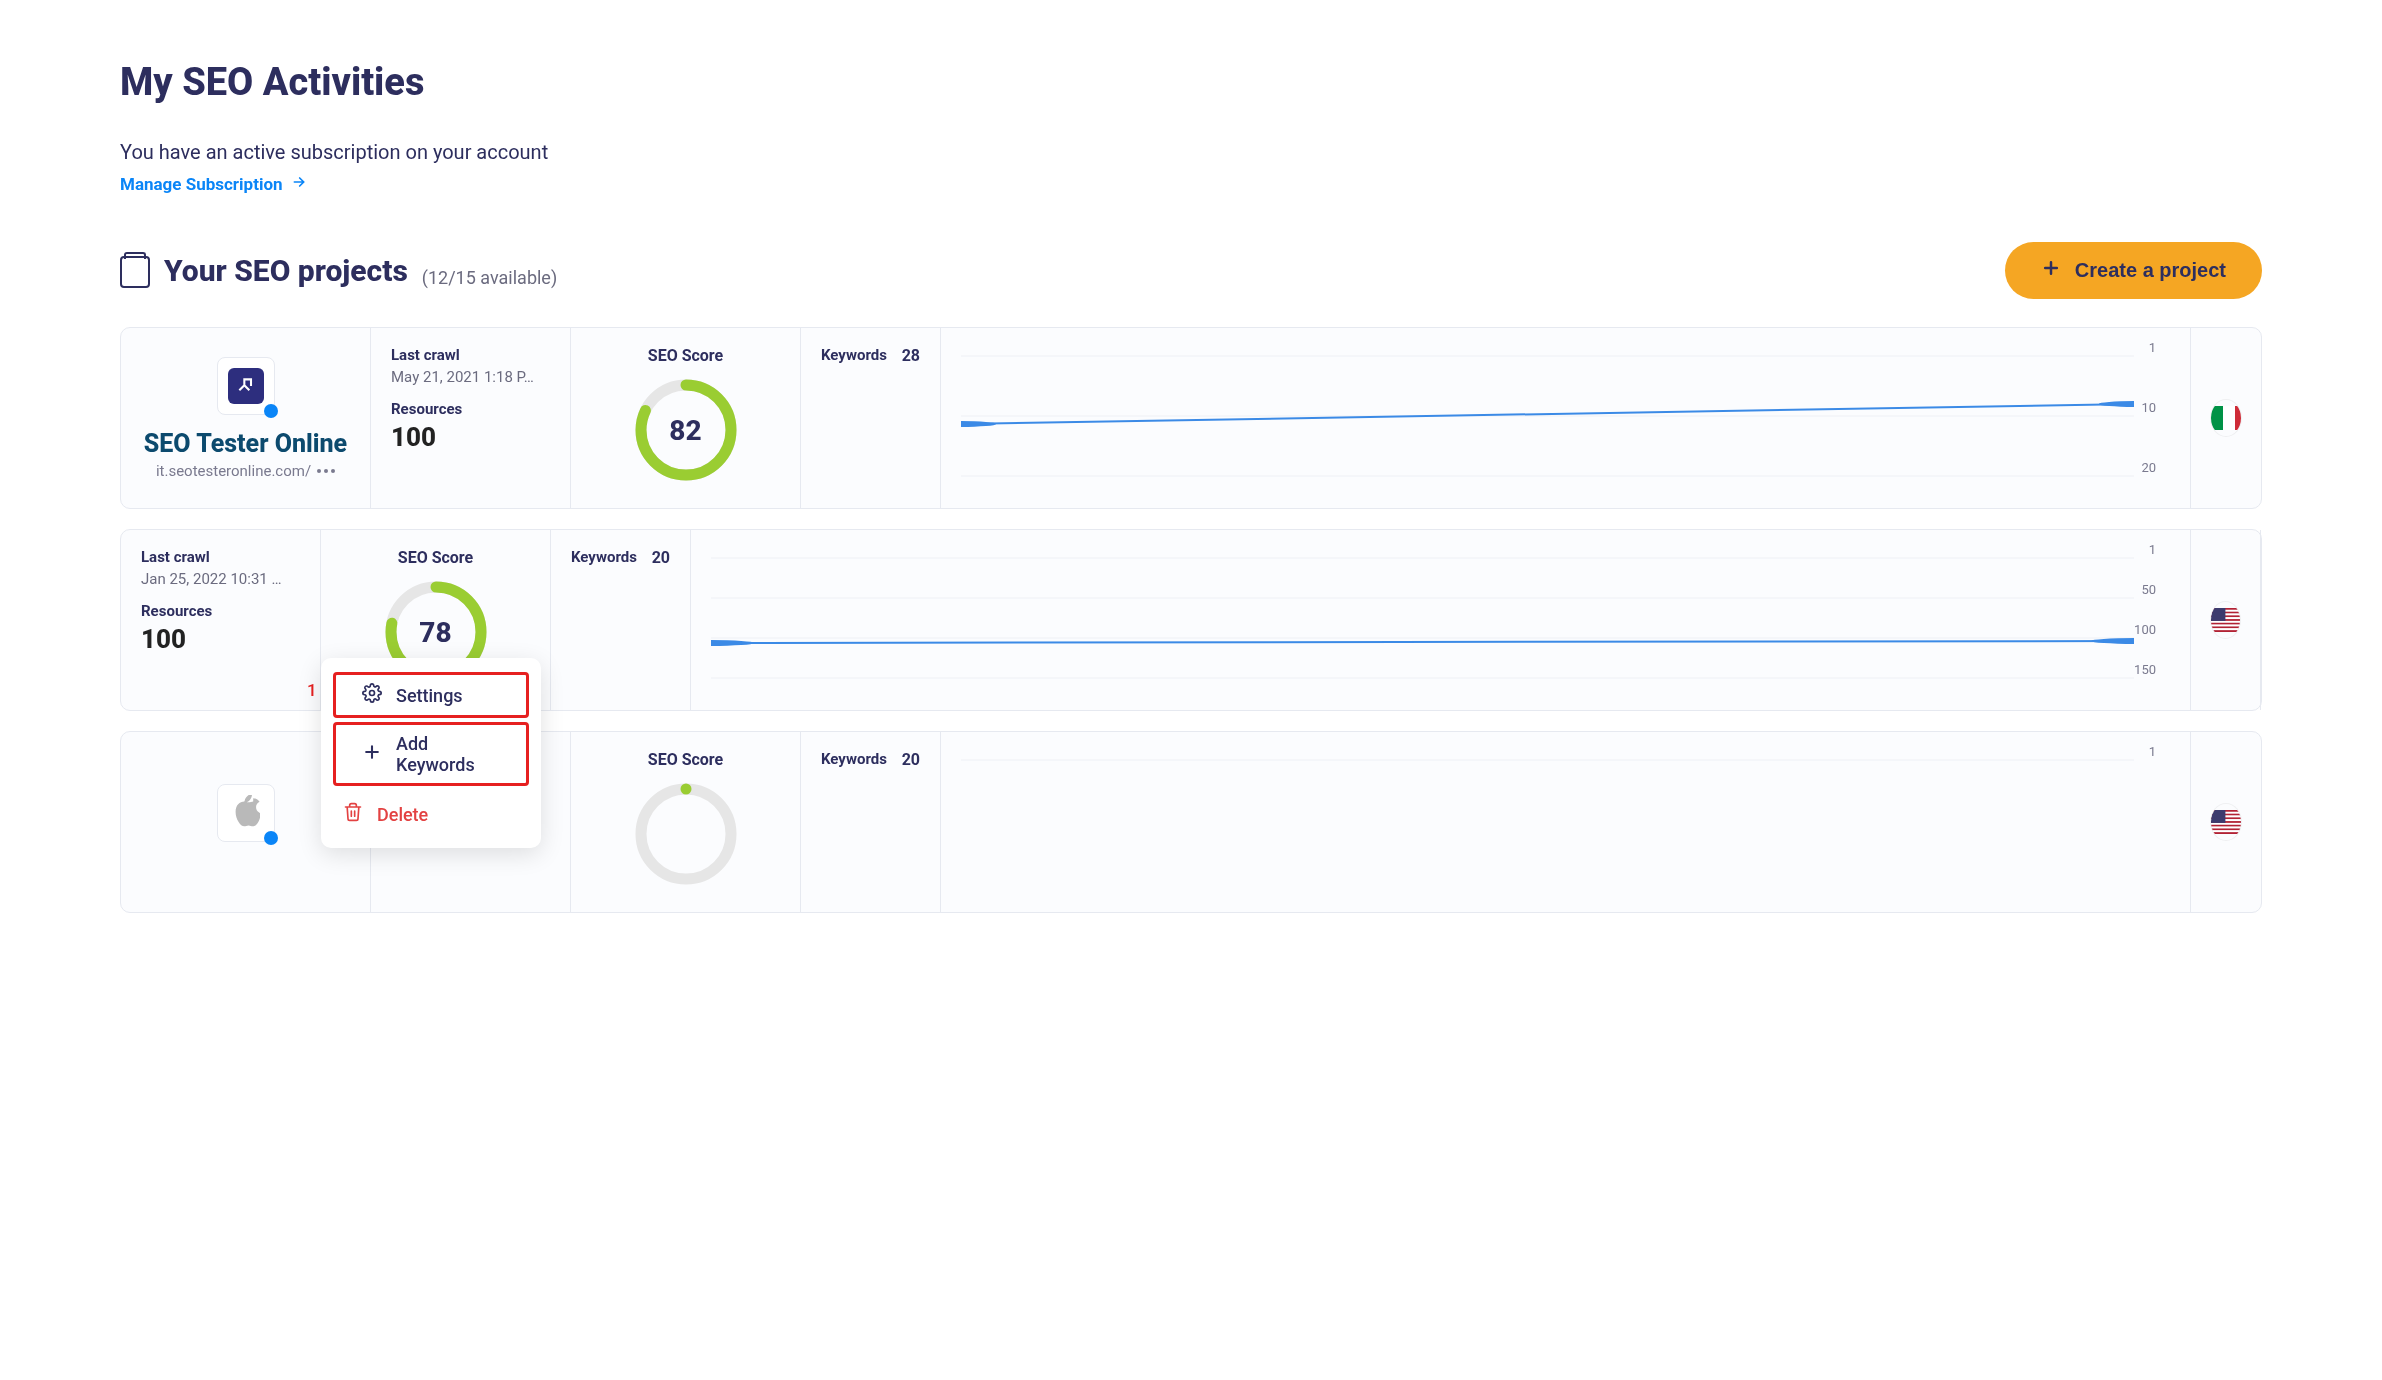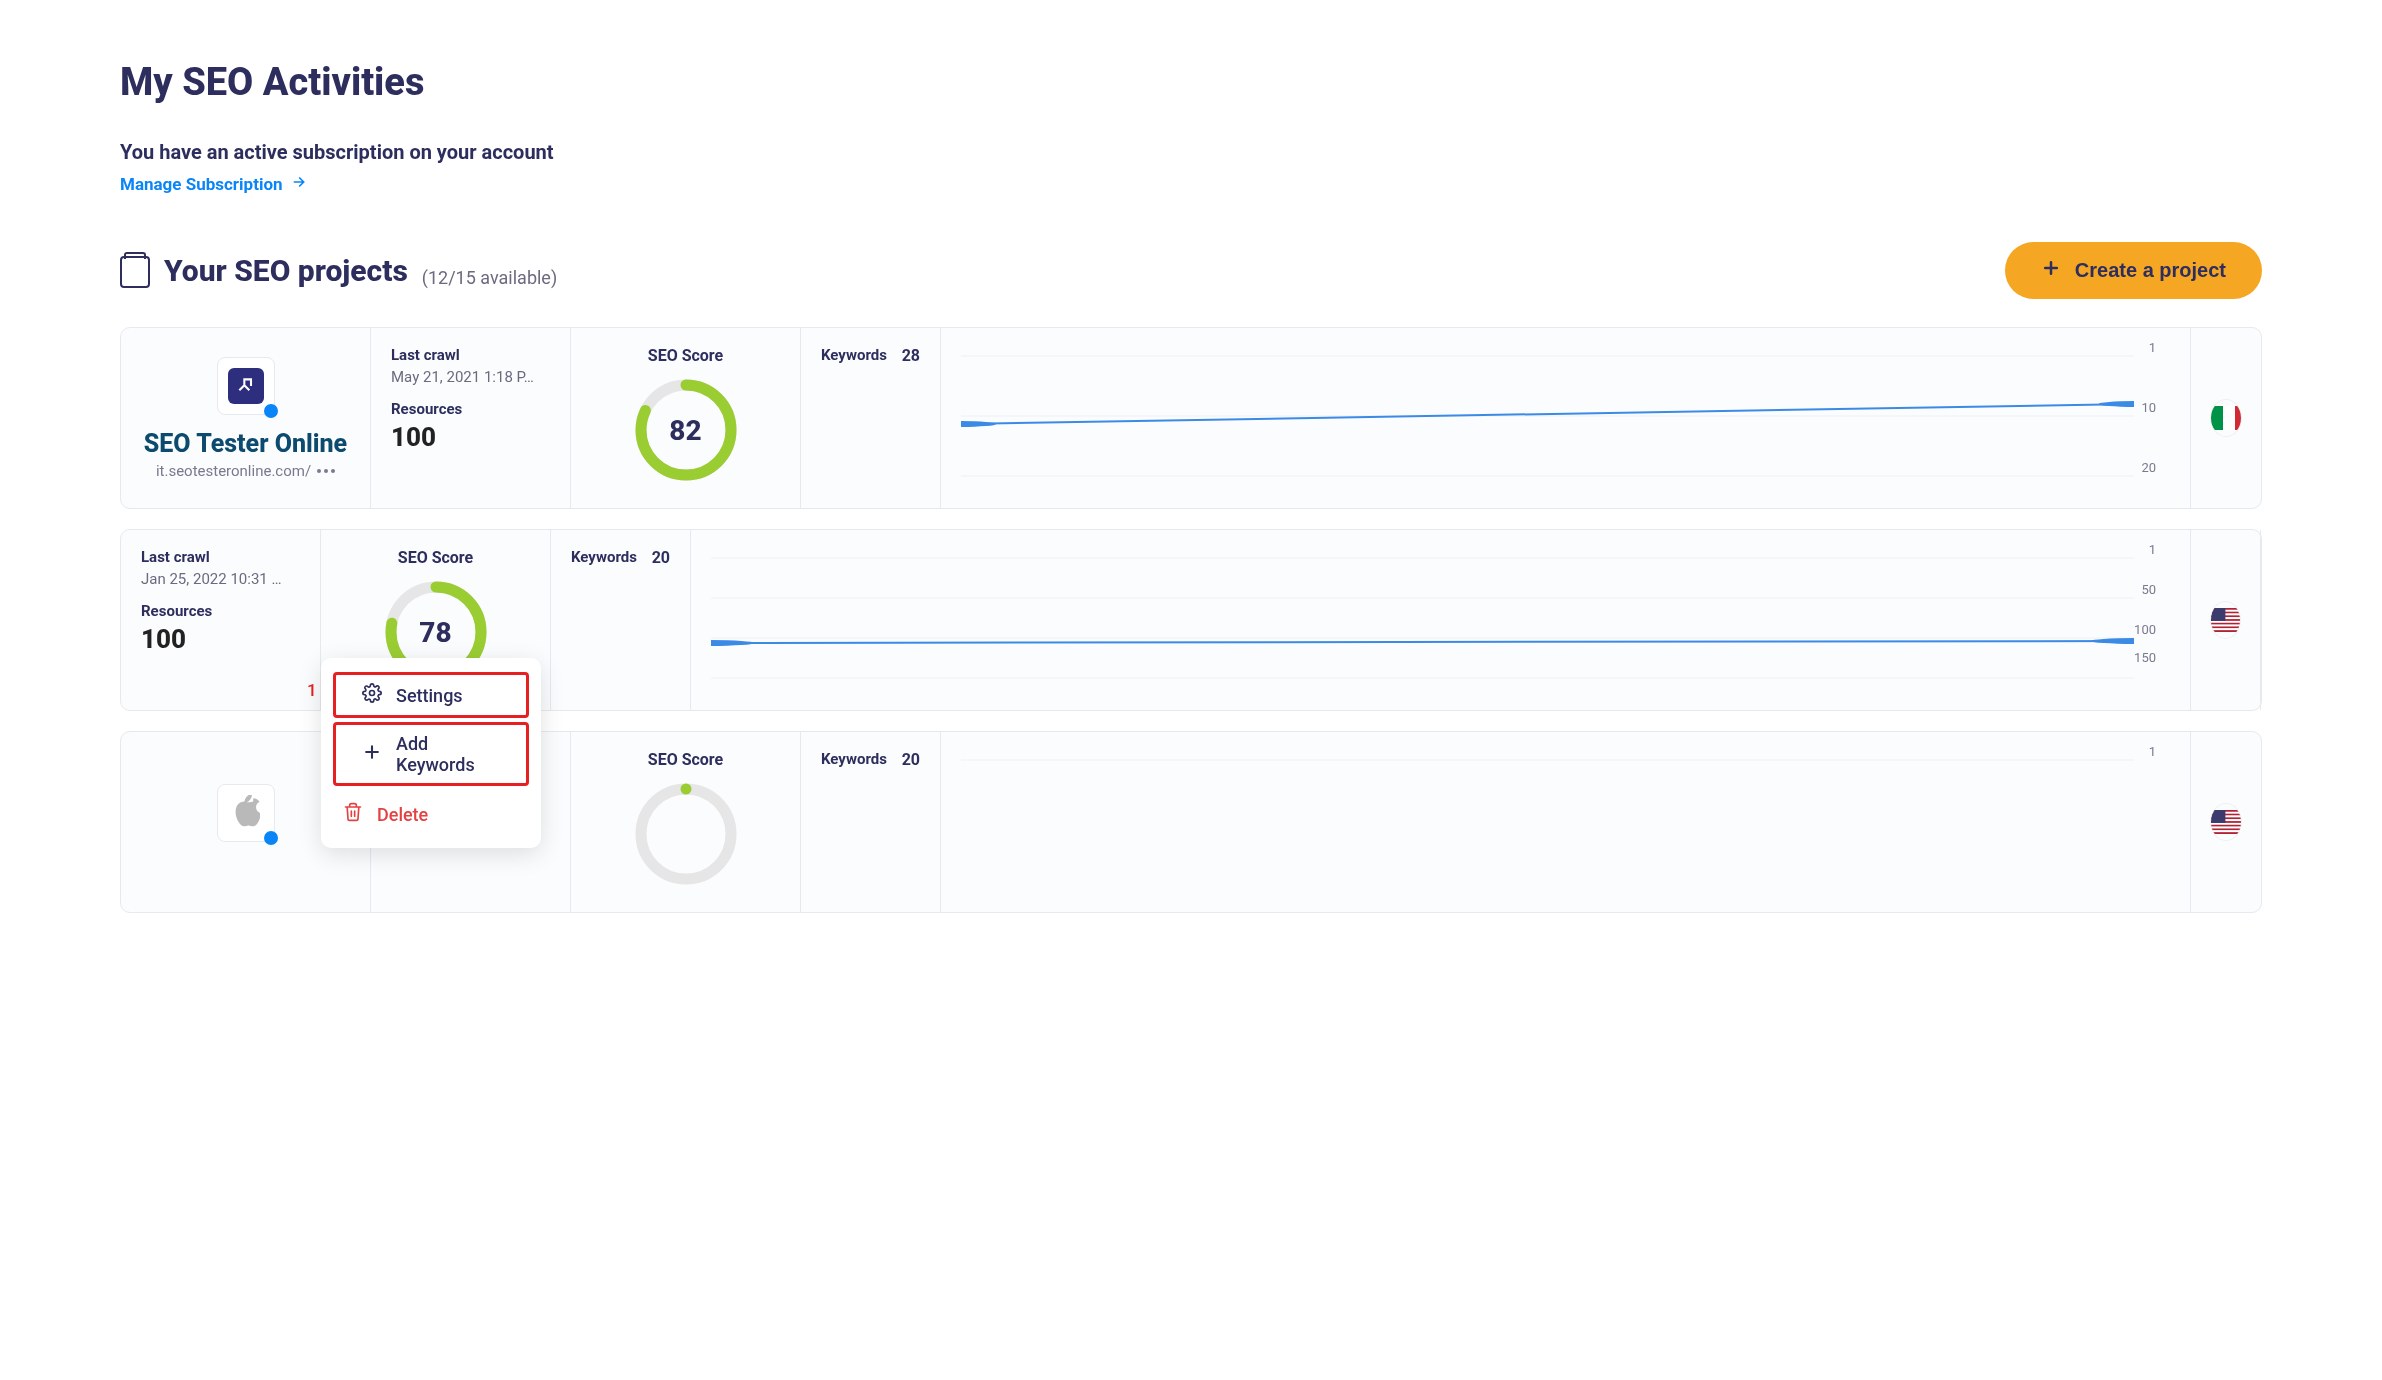--- a/index.html
+++ b/index.html
@@ -10,21 +10,21 @@
       padding: 60px 120px;
     }
     .page-title {
       font-size: 38px;
       font-weight: 800;
       color: #2d2e5e;
       margin-bottom: 36px;
     }
     .sub-status {
       font-size: 20px;
-      font-weight: 700;
+      font-weight: 400;
       color: #2d2e5e;
       margin-bottom: 10px;
     }
     .manage-link {
       font-size: 17px;
       font-weight: 700;
       color: #0a85f7;
       display: inline-flex;
       align-items: center;
       gap: 8px;
@@ -341,21 +341,21 @@
     <div class="col col-chart">
       <svg class="chart-svg" viewBox="0 0 100 140" preserveAspectRatio="none">
           <line x1="0" x2="100" y1="10" y2="10" stroke="#eef0f5" stroke-width="1" vector-effect="non-scaling-stroke"></line>
           <line x1="0" x2="100" y1="50" y2="50" stroke="#eef0f5" stroke-width="1" vector-effect="non-scaling-stroke"></line>
           <line x1="0" x2="100" y1="90" y2="90" stroke="#eef0f5" stroke-width="1" vector-effect="non-scaling-stroke"></line>
           <line x1="0" x2="100" y1="130" y2="130" stroke="#eef0f5" stroke-width="1" vector-effect="non-scaling-stroke"></line>
           <polyline points="0,95 100,93" fill="none" stroke="#3b8ae6" stroke-width="2" vector-effect="non-scaling-stroke"></polyline>
           <circle cx="0" cy="95" r="3" fill="#3b8ae6" vector-effect="non-scaling-stroke"></circle>
           <circle cx="100" cy="93" r="3" fill="#3b8ae6" vector-effect="non-scaling-stroke"></circle>
         </svg>
-    <div class="tick-label" style="top: 12px;">1</div><div class="tick-label" style="top: 52px;">50</div><div class="tick-label" style="top: 92px;">100</div><div class="tick-label" style="top: 120px;">150</div></div>
+    <div class="tick-label" style="top: 12px;">1</div><div class="tick-label" style="top: 52px;">50</div><div class="tick-label" style="top: 92px;">100</div><div class="tick-label" style="top: 132px;">150</div></div>
 
     <div class="col col-flag">
       <div class="flag"><svg viewBox="0 0 3 2" width="36" height="36">
             <rect y="0" width="3" height="0.15384615384615385" fill="#b22234"></rect>
             <rect y="0.15384615384615385" width="3" height="0.15384615384615385" fill="#fff"></rect>
             <rect y="0.3076923076923077" width="3" height="0.15384615384615385" fill="#b22234"></rect>
             <rect y="0.46153846153846156" width="3" height="0.15384615384615385" fill="#fff"></rect>
             <rect y="0.6153846153846154" width="3" height="0.15384615384615385" fill="#b22234"></rect>
             <rect y="0.7692307692307693" width="3" height="0.15384615384615385" fill="#fff"></rect>
             <rect y="0.9230769230769231" width="3" height="0.15384615384615385" fill="#b22234"></rect>

